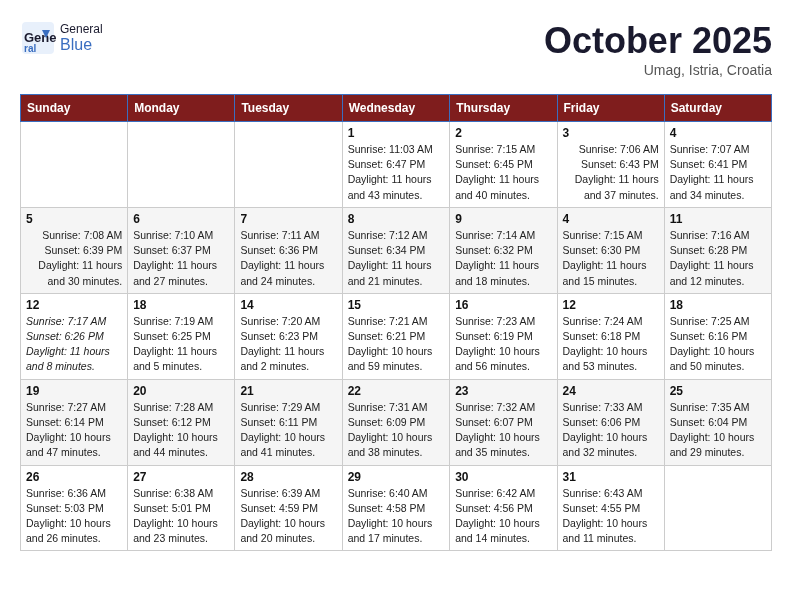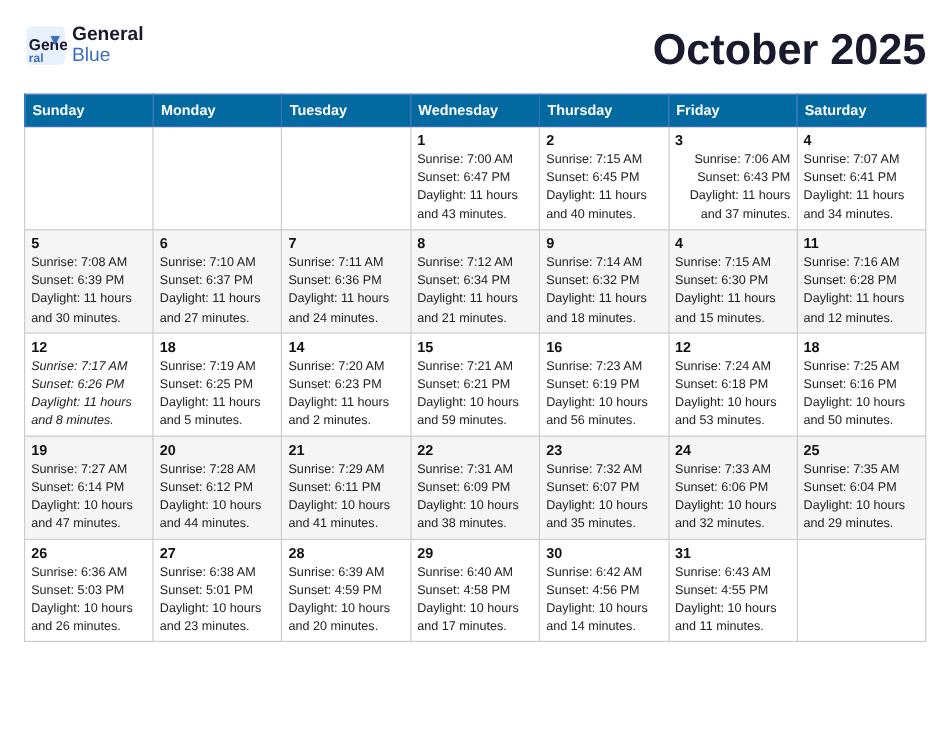--- a/index.html
+++ b/index.html
@@ -36,21 +36,21 @@
     .subtitle {
       font-size: 14px;
       color: #555;
     }
     .calendar {
       width: 100%;
       border-collapse: collapse;
       font-size: 11px;
     }
     .calendar th {
-      background-color: #0369a1;
+      background-color: #7f1d1d;
       color: #fff;
       text-align: left;
       padding: 6px 6px;
       font-size: 12px;
       font-weight: bold;
       border: 1px solid #3a6ec0;
     }
     .calendar td {
       border: 1px solid #ccc;
       vertical-align: top;
@@ -82,26 +82,27 @@
 
 <div class="header">
   <div class="logo">
     <svg class="logo-icon" viewBox="0 0 36 36">
       <rect x="2" y="2" width="32" height="32" rx="4" fill="#e8f0fb"></rect>
       <text x="4" y="22" font-size="13" font-weight="bold" fill="#1a1a2e" font-family="Arial">Gene</text>
       <text x="4" y="32" font-size="10" font-weight="bold" fill="#3a6ec0" font-family="Arial">ral</text>
       <polygon points="22,10 30,10 26,18" fill="#3a6ec0"></polygon>
     </svg>
     <div>
-      <div style="font-size:16px;font-weight:bold;color:#1a1a2e;">General</div>
+      <div style="font-size:12px;font-weight:normal;color:#1a1a2e;">General</div>
       <div style="font-size:16px;font-weight:normal;color:#3a6ec0;">Blue</div>
     </div>
   </div>
   <div class="title-block">
     <div class="month-title">October 2025</div>
+    <div class="subtitle">Umag, Istria, Croatia</div>
   </div>
 </div>
 
 <table class="calendar">
   <thead>
     <tr>
     <th>Sunday</th>
         <th>Monday</th>
         <th>Tuesday</th>
         <th>Wednesday</th>
@@ -110,21 +111,21 @@
         <th>Saturday</th>
       </tr>
   </thead>
   <tbody id="calendar-body">
   <tr>
         <td class="empty-cell"></td>
         <td class="empty-cell"></td>
         <td class="empty-cell"></td>
         <td>
           <div class="day-number">1</div>
-          <div class="day-info" style="white-space: pre-line;">Sunrise: 7:00 AM
+          <div class="day-info" style="white-space: pre-line;">Sunrise: 11:03 AM
 Sunset: 6:47 PM
 Daylight: 11 hours
 and 43 minutes.</div>
         </td>
         <td>
           <div class="day-number">2</div>
           <div class="day-info" style="white-space: pre-line;">Sunrise: 7:15 AM
 Sunset: 6:45 PM
 Daylight: 11 hours
 and 40 minutes.</div>
@@ -140,21 +141,21 @@
           <div class="day-number">4</div>
           <div class="day-info" style="white-space: pre-line;">Sunrise: 7:07 AM
 Sunset: 6:41 PM
 Daylight: 11 hours
 and 34 minutes.</div>
         </td>
       </tr>
       <tr>
         <td>
           <div class="day-number">5</div>
-          <div class="day-info" style="white-space: pre-line;">Sunrise: 7:08 AM
+          <div class="day-info" style="white-space: pre-line; text-align: right;">Sunrise: 7:08 AM
 Sunset: 6:39 PM
 Daylight: 11 hours
 and 30 minutes.</div>
         </td>
         <td>
           <div class="day-number">6</div>
           <div class="day-info" style="white-space: pre-line;">Sunrise: 7:10 AM
 Sunset: 6:37 PM
 Daylight: 11 hours
 and 27 minutes.</div>

